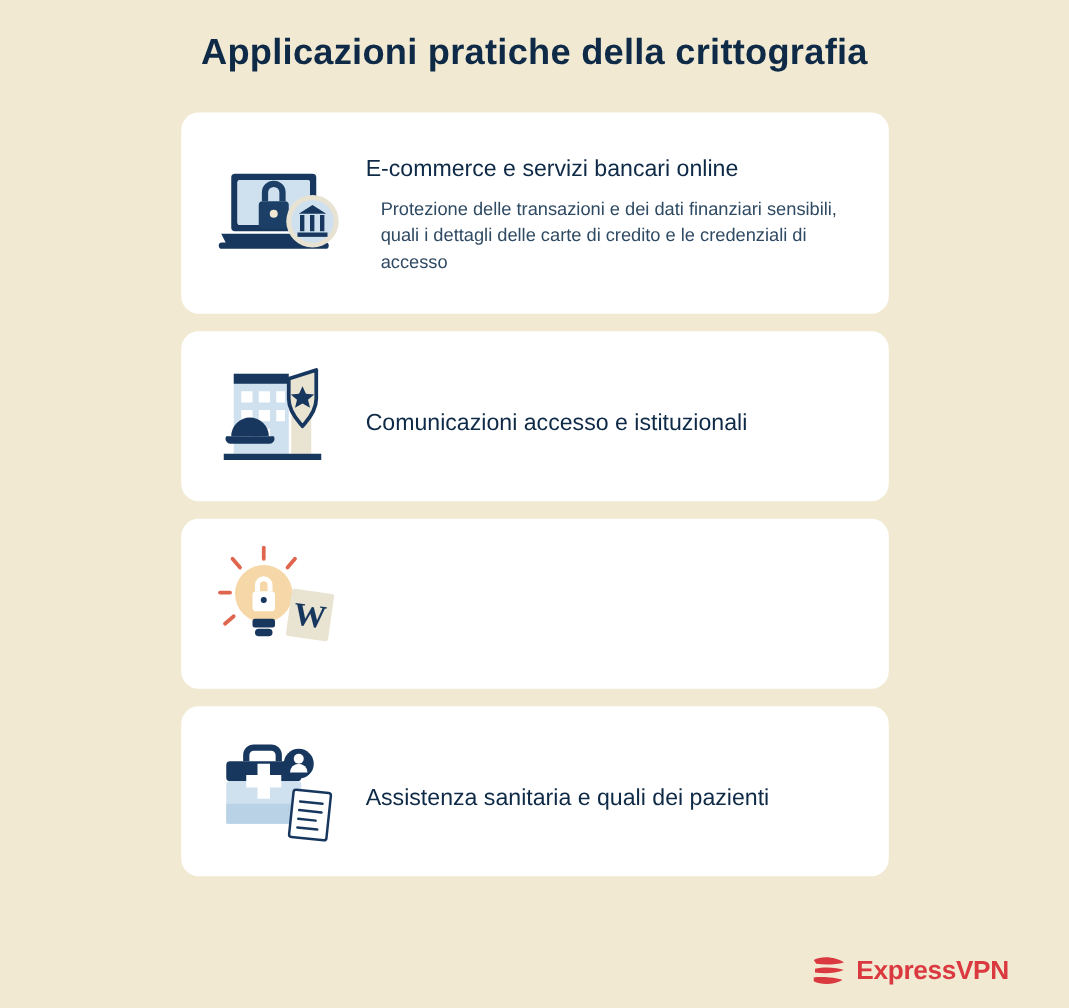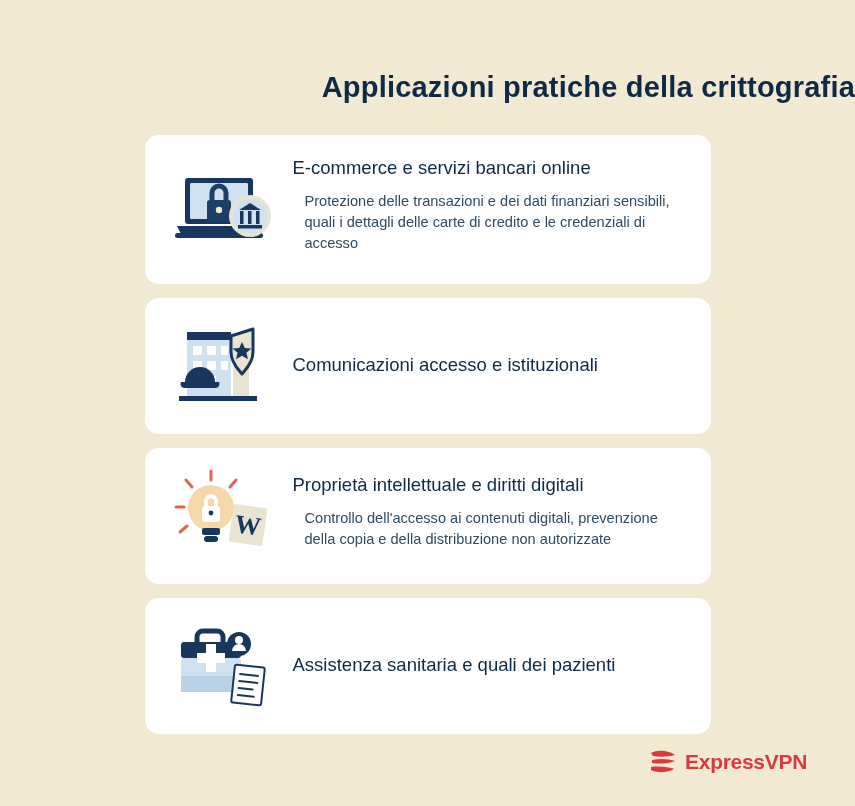--- a/index.html
+++ b/index.html
@@ -16,26 +16,26 @@
   }
 
   .page {
     width: 855px;
     height: 806px;
     position: relative;
     box-sizing: border-box;
   }
 
   .title {
-    text-align: right;
+    text-align: center;
     color: #0e2a47;
     font-size: 29px;
     font-weight: 700;
     letter-spacing: 0.2px;
-    padding-top: 71px;
+    padding-top: 26px;
     padding-bottom: 0;
     margin: 0;
   }
 
   .cards {
     margin: 0 auto;
     width: 566px;
     padding-top: 31px;
     display: flex;
     flex-direction: column;
@@ -62,36 +62,36 @@
 
   .card-body {
     flex: 1 1 auto;
     padding-left: 4px;
   }
 
   .card-title {
     color: #0e2a47;
     font-size: 18.5px;
     font-weight: 400;
-    margin: 4px 0 7px 0;
+    margin: 16px 0 7px 0;
     line-height: 1.2;
   }
 
   .card-desc {
     color: #2f4a63;
     font-size: 14.6px;
     line-height: 1.44;
     margin: 12px;
     max-width: 370px;
   }
 
   .footer {
     position: absolute;
     right: 48px;
-    bottom: 30px;
+    bottom: 15px;
     display: flex;
     align-items: center;
     gap: 7px;
   }
   .logo-mark {
     width: 30px;
     height: 28px;
     flex: 0 0 30px;
   }
   .logo-text {
@@ -187,24 +187,20 @@
           <rect x="33" y="70" width="14" height="6" rx="3" fill="#17375e"></rect>
 
           <rect x="31" y="40" width="18" height="16" rx="3" fill="#ffffff"></rect>
           <path d="M35 40 v-5 a5 5 0 0 1 10 0 v5" fill="none" stroke="#ffffff" stroke-width="4"></path>
           <circle cx="40" cy="47" r="2.4" fill="#17375e"></circle>
 
           <rect x="60" y="40" width="34" height="38" rx="2" fill="#e9e3d2" transform="rotate(8 77 59)"></rect>
           <text x="77" y="68" font-family="Liberation Serif, serif" font-size="26" font-weight="700" fill="#17375e" text-anchor="middle" transform="rotate(8 77 59)">W</text>
         </svg>
       </div>
-      <div class="card-body">
-        <p class="card-title">Proprietà intellettuale e diritti digitali</p>
-        <p class="card-desc">Controllo dell'accesso ai contenuti digitali, prevenzione della copia e della distribuzione non autorizzate</p>
-      </div>
     </div>
 
     <div class="card">
       <div class="card-icon">
         <svg width="110" height="100" viewBox="0 0 110 100">
 
           <path d="M26 26 v-5 a6 6 0 0 1 6 -6 h14 a6 6 0 0 1 6 6 v5" fill="none" stroke="#17375e" stroke-width="5"></path>
 
           <rect x="10" y="26" width="60" height="16" rx="3" fill="#17375e"></rect>
           <rect x="10" y="42" width="60" height="34" rx="3" fill="#cfe0ef"></rect>

